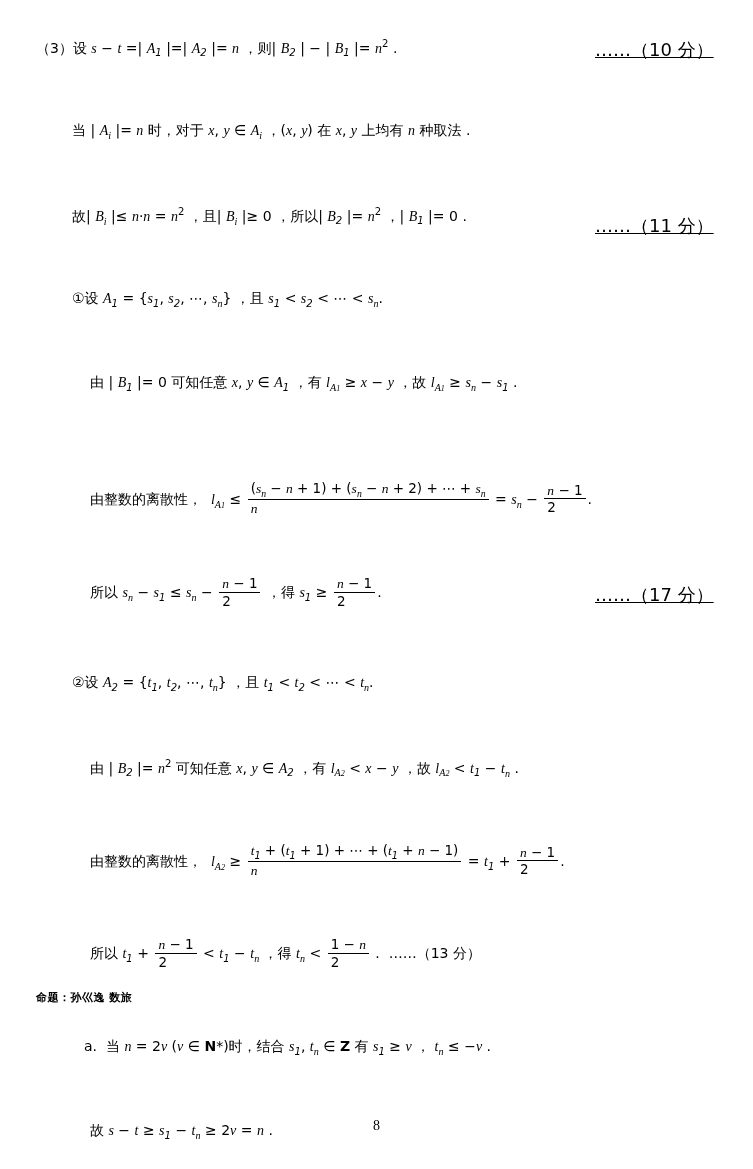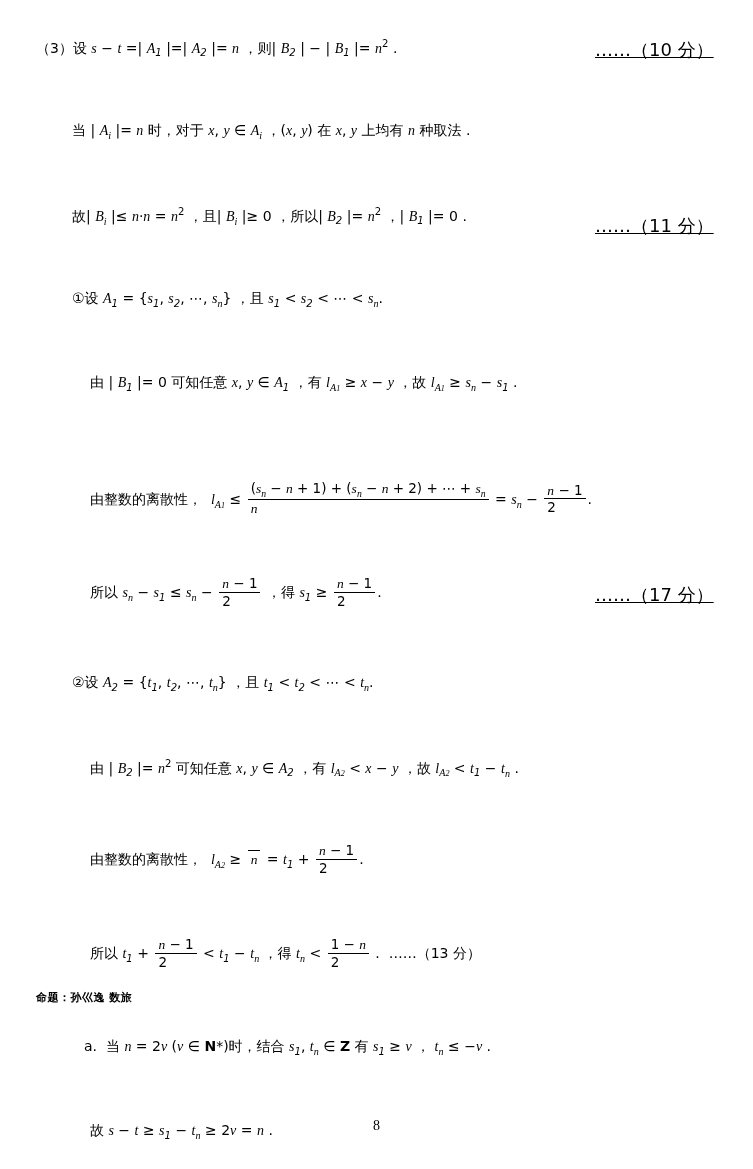--- a/index.html
+++ b/index.html
@@ -166,20 +166,21 @@
   <div class="row">
     <span class="txt cn" style="left:90px; top:422px;">
       由 | <span class="it mono-serif">B</span><span class="sub">2</span> |= <span class="it mono-serif">n</span><span class="sup">2</span> 可知任意 <span class="it mono-serif">x</span>, <span class="it mono-serif">y</span> ∈ <span class="it mono-serif">A</span><span class="sub">2</span> ，有 <span class="it mono-serif">l<span class="sub">A<span style="font-size:0.8em">2</span></span></span> &lt; <span class="it mono-serif">x</span> − <span class="it mono-serif">y</span> ，故 <span class="it mono-serif">l<span class="sub">A<span style="font-size:0.8em">2</span></span></span> &lt; <span class="it mono-serif">t</span><span class="sub">1</span> − <span class="it mono-serif">t<span class="sub">n</span></span> .
     </span>
   </div>
 
   <div class="row">
     <span class="txt cn" style="left:90px; top:466px;">
       由整数的离散性，&nbsp; <span class="it mono-serif">l<span class="sub">A<span style="font-size:0.8em">2</span></span></span> ≥
       <span class="frac">
+        <span class="num"><span class="it mono-serif">t</span><span class="sub">1</span> + (<span class="it mono-serif">t</span><span class="sub">1</span> + 1) + ⋯ + (<span class="it mono-serif">t</span><span class="sub">1</span> + <span class="it mono-serif">n</span> − 1)</span>
         <span class="den"><span class="it mono-serif">n</span></span>
       </span>
       = <span class="it mono-serif">t</span><span class="sub">1</span> +
       <span class="frac">
         <span class="num"><span class="it mono-serif">n</span> − 1</span>
         <span class="den">2</span>
       </span>.
     </span>
   </div>
 

